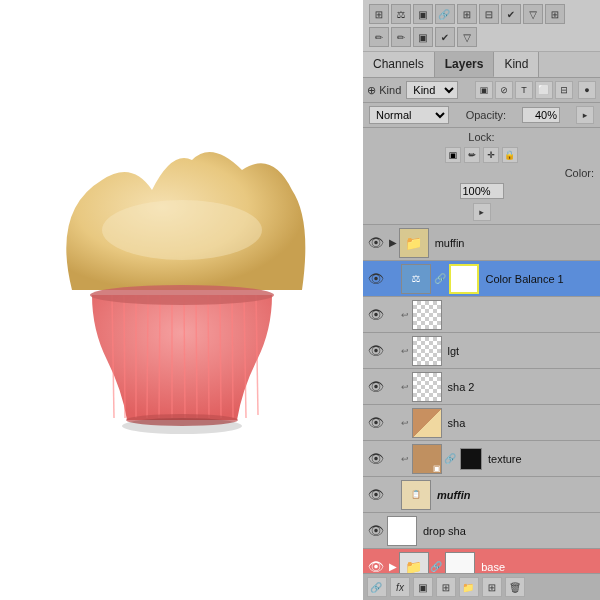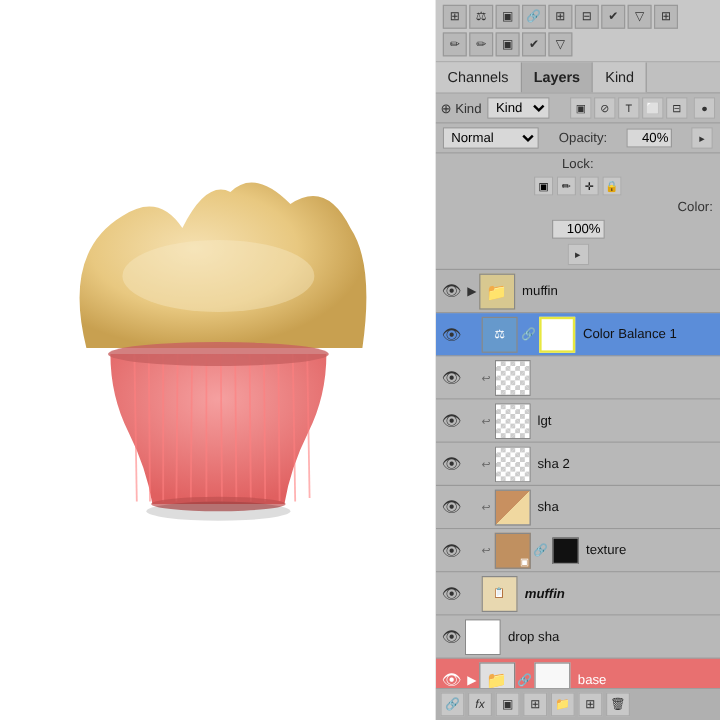--- a/index.html
+++ b/index.html
@@ -189,21 +189,20 @@
       font-size: 11px;
       color: #333;
       margin-left: auto;
     }
     .fill-input {
       width: 44px;
       font-size: 11px;
       background: #d8d8d8;
       border: 1px solid #999;
       padding: 1px 2px;
-      text-align: right;
     }
 
     
     .layers-list {
       flex: 1;
       overflow-y: auto;
       background: #b0b0b0;
     }
 
     

